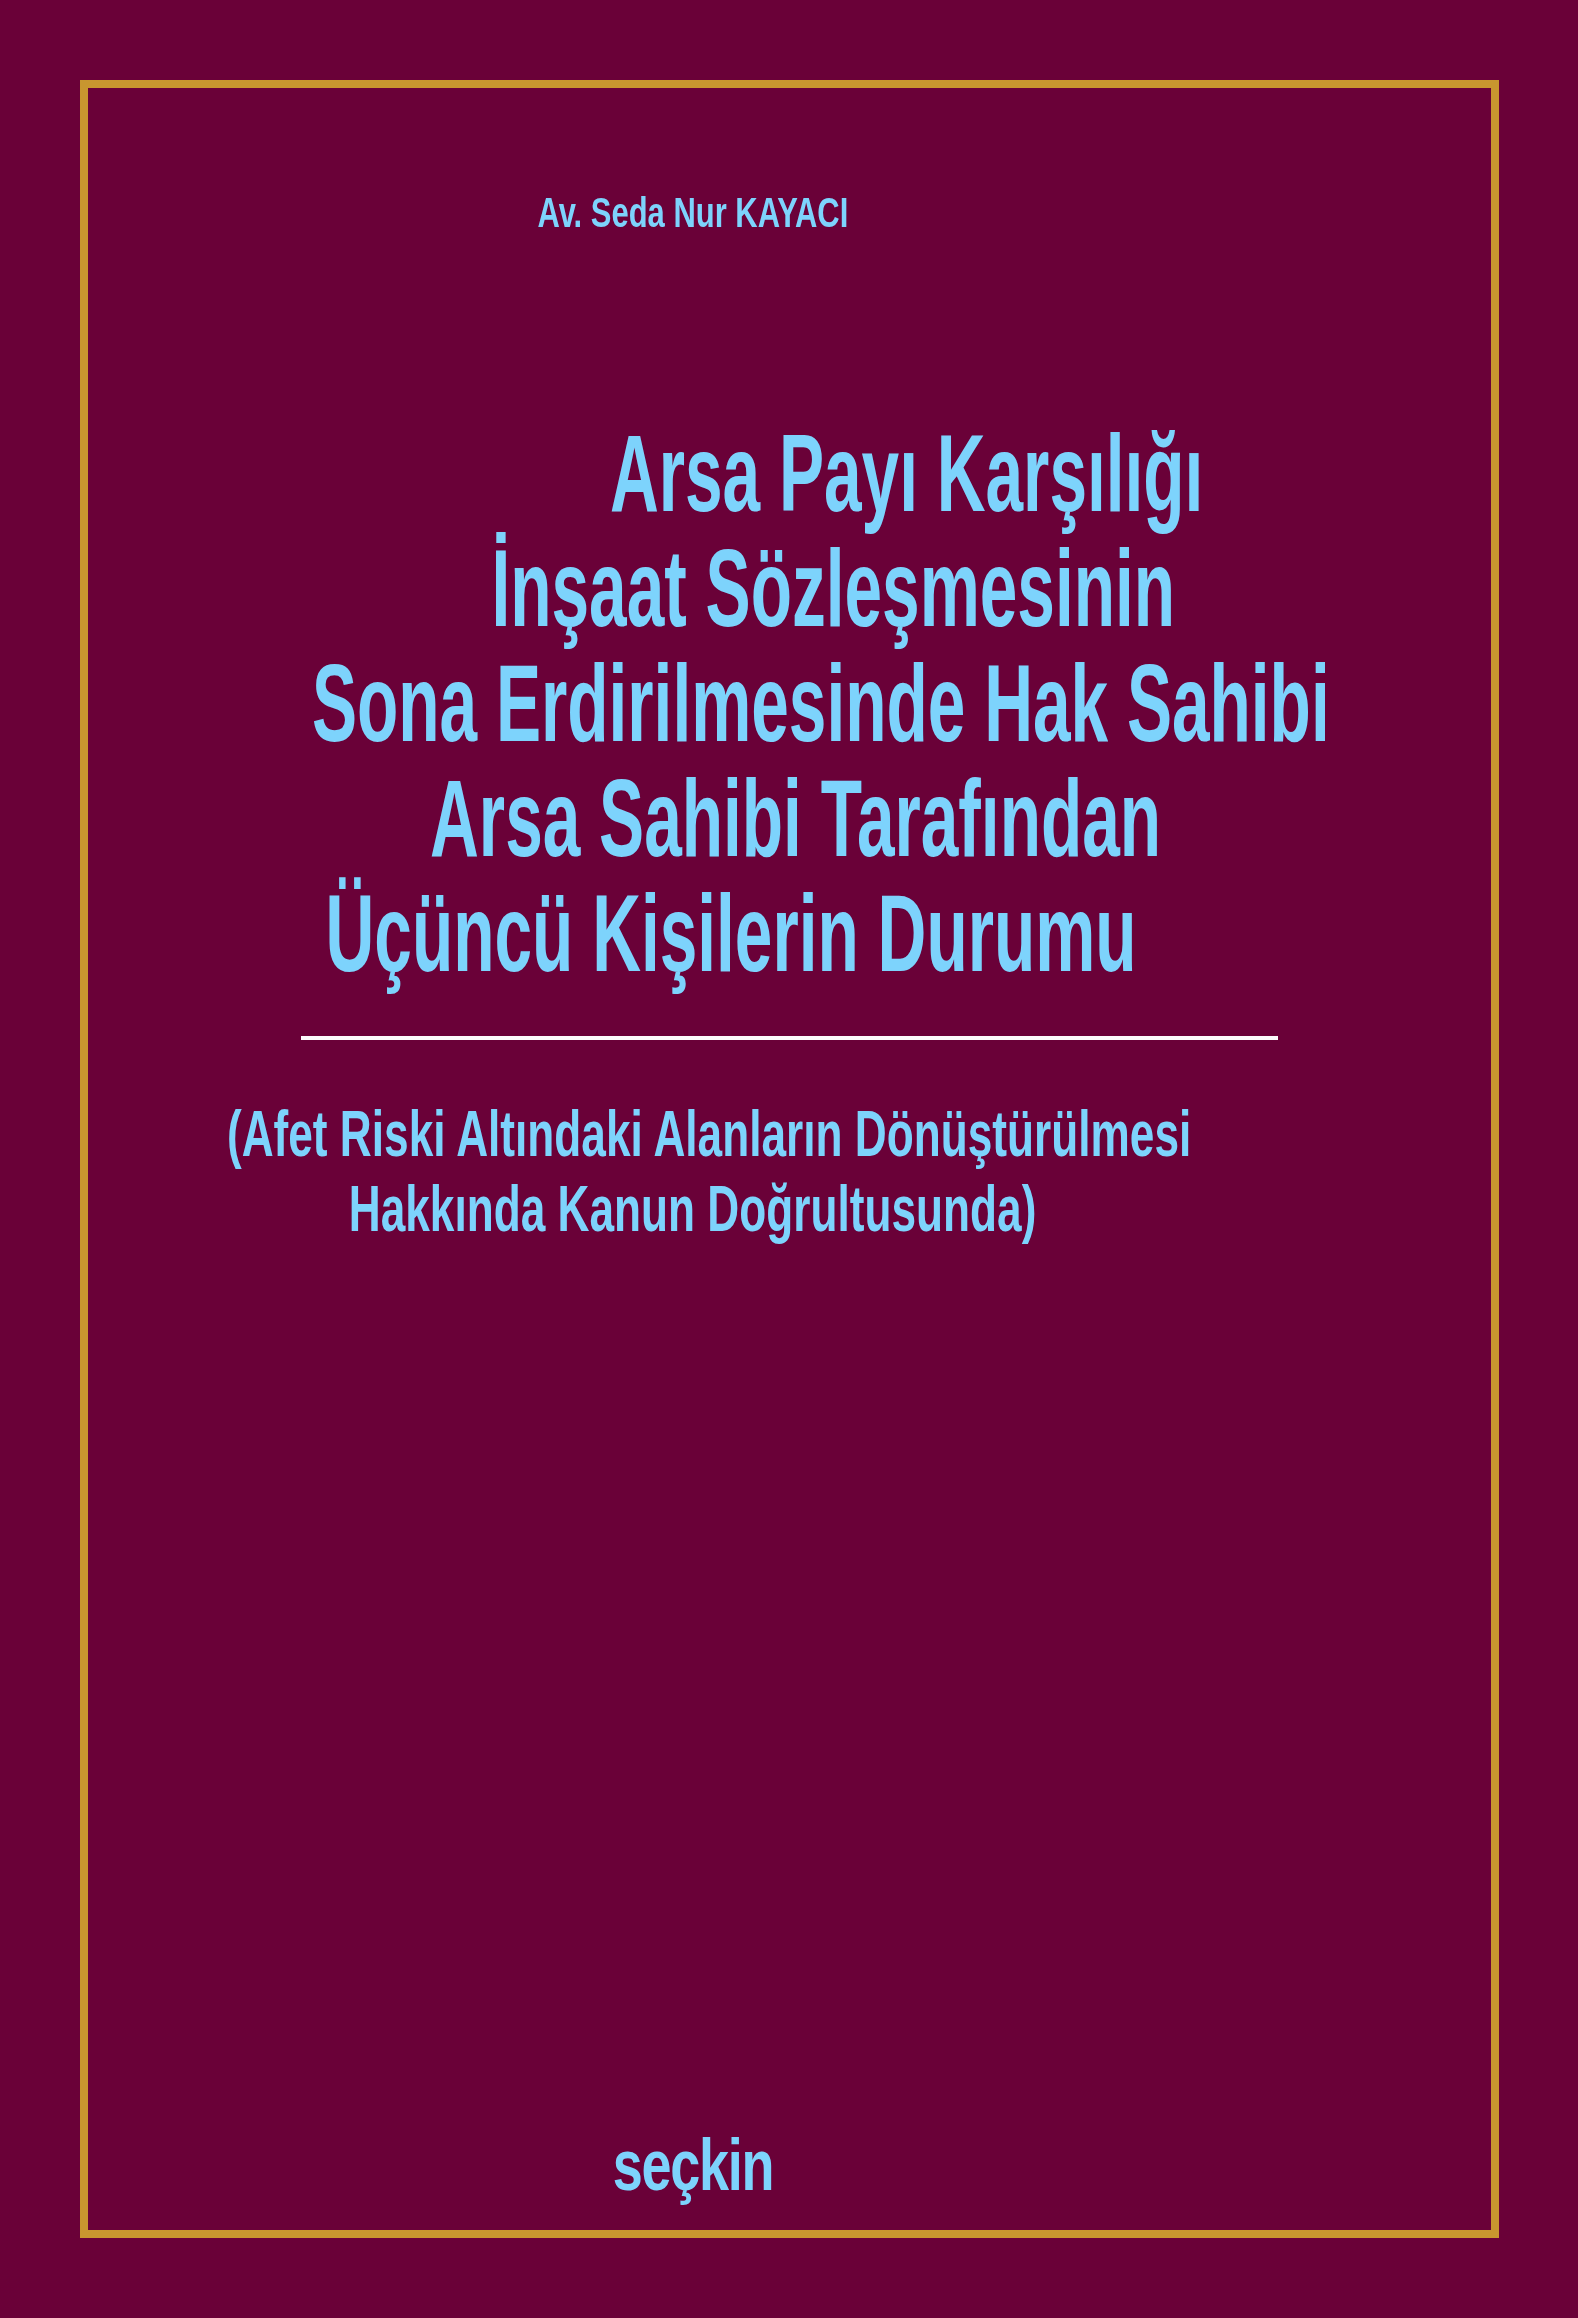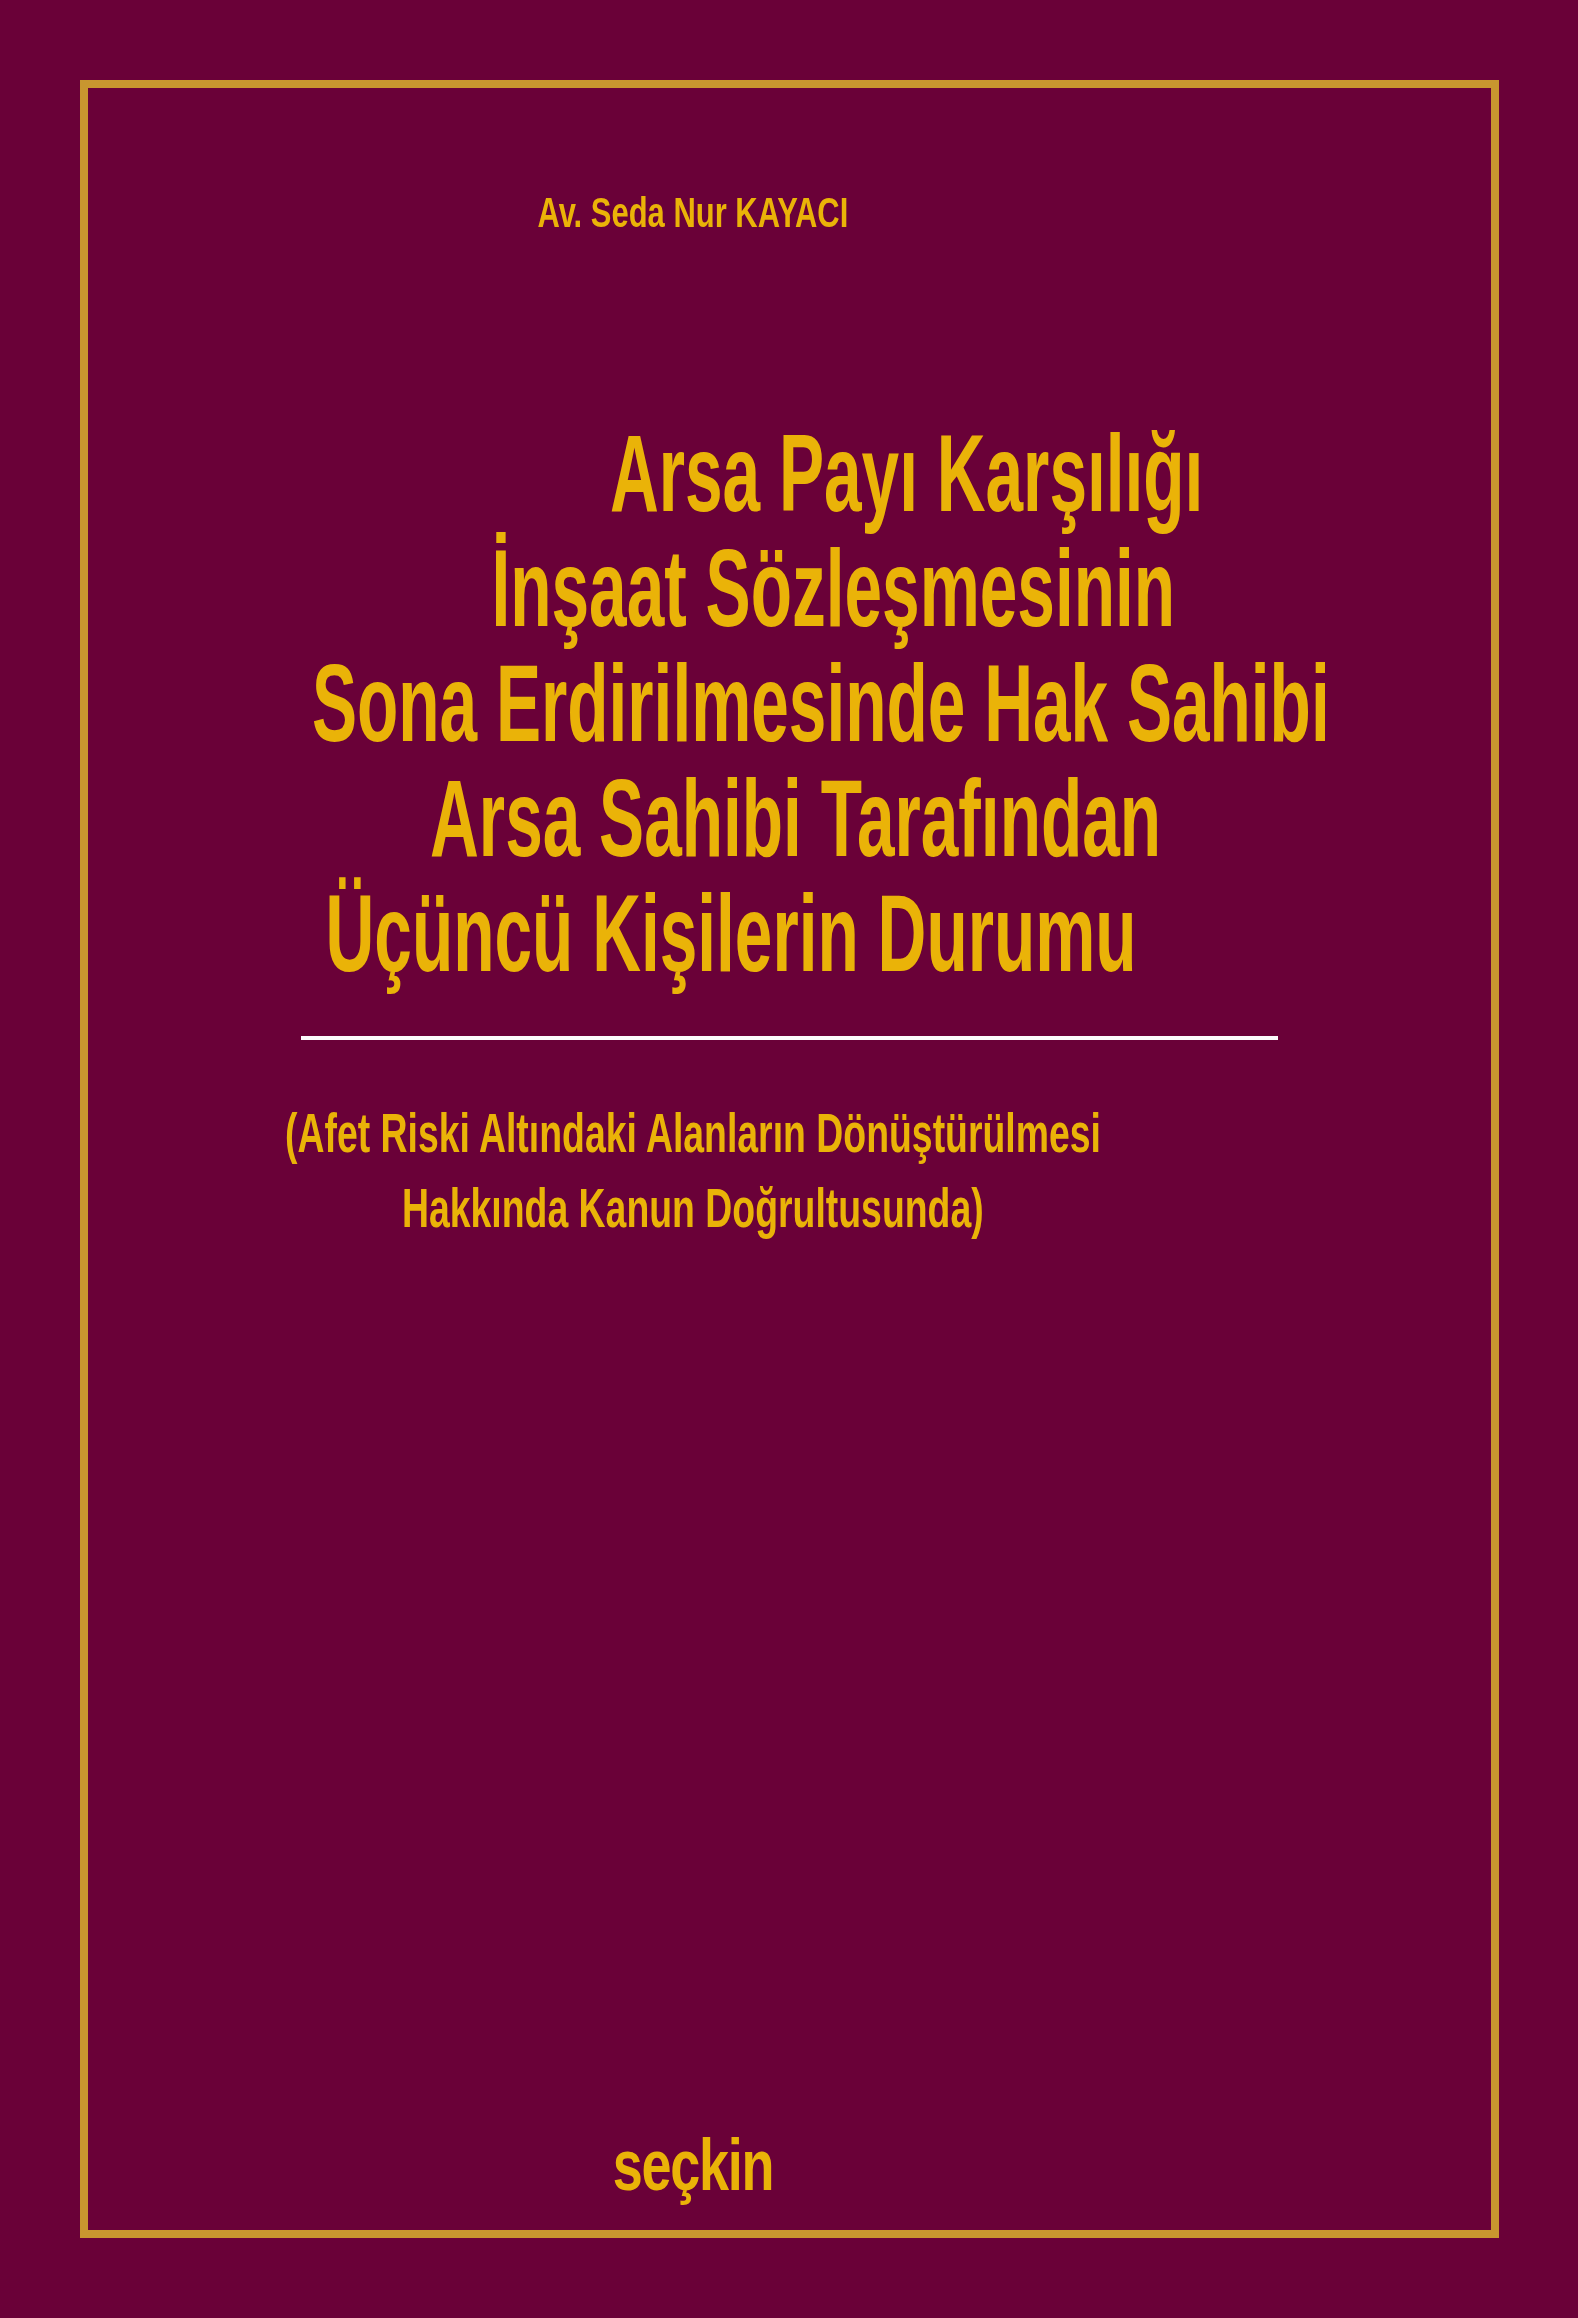--- a/index.html
+++ b/index.html
@@ -21,21 +21,21 @@
     width: 1419px;
     height: 2158px;
     box-sizing: border-box;
     border: 8.4px solid #C8962F;
   }
   .textblock {
     position: absolute;
     left: 0;
     width: 1385px;
     text-align: center;
-    color: #eab308;
+    color: #7dd3fc;
     font-weight: bold;
   }
   .line {
     white-space: nowrap;
   }
   .cond {
     display: inline-block;
     white-space: nowrap;
     transform: scaleX(0.62);
     transform-origin: 50% 50%;
@@ -57,21 +57,21 @@
   .divider {
     position: absolute;
     left: 301px;
     top: 1036px;
     width: 977px;
     height: 4.2px;
     background: #FDFBFC;
   }
   .subtitle-block {
     top: 1096px;
-    font-size: 55px;
+    font-size: 65px;
     line-height: 75px;
   }
   .subtitle-block .cond {
     transform: scaleX(0.68);
   }
   .logo-block {
     top: 2122px;
     font-size: 72px;
     line-height: 87px;
     letter-spacing: -1.7px;

